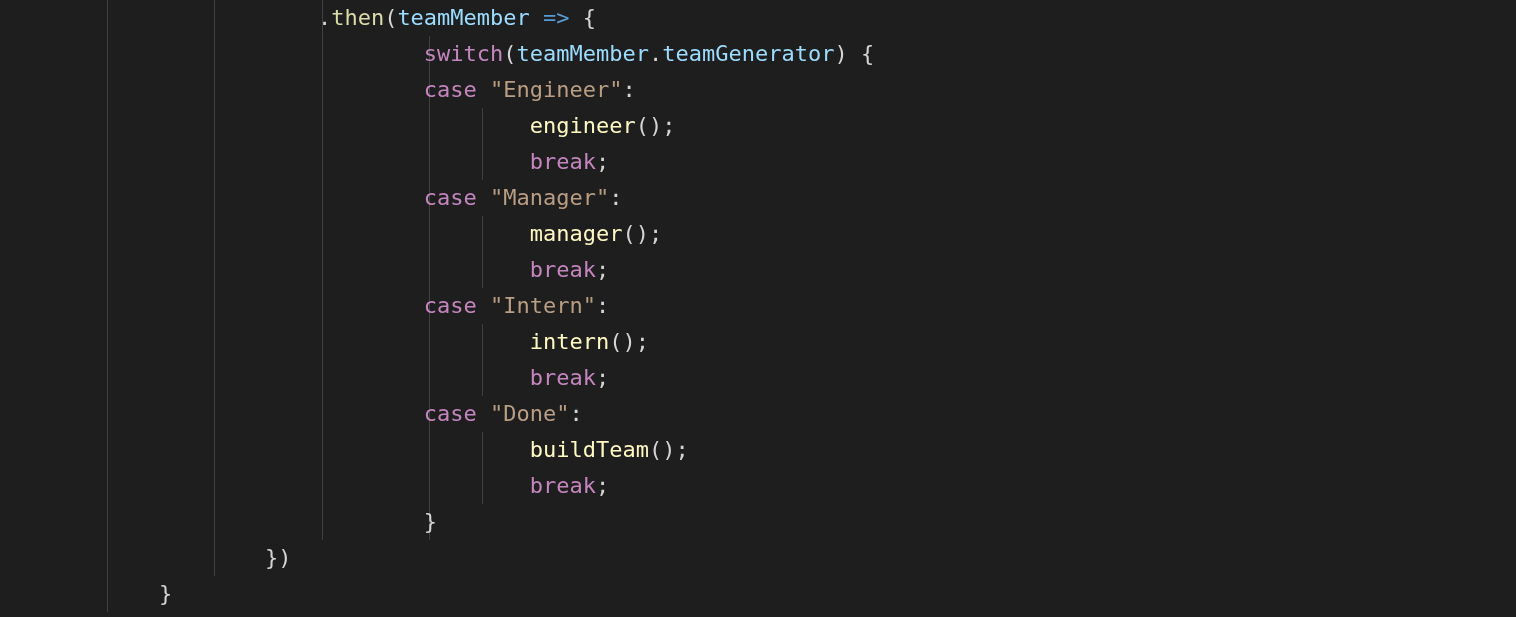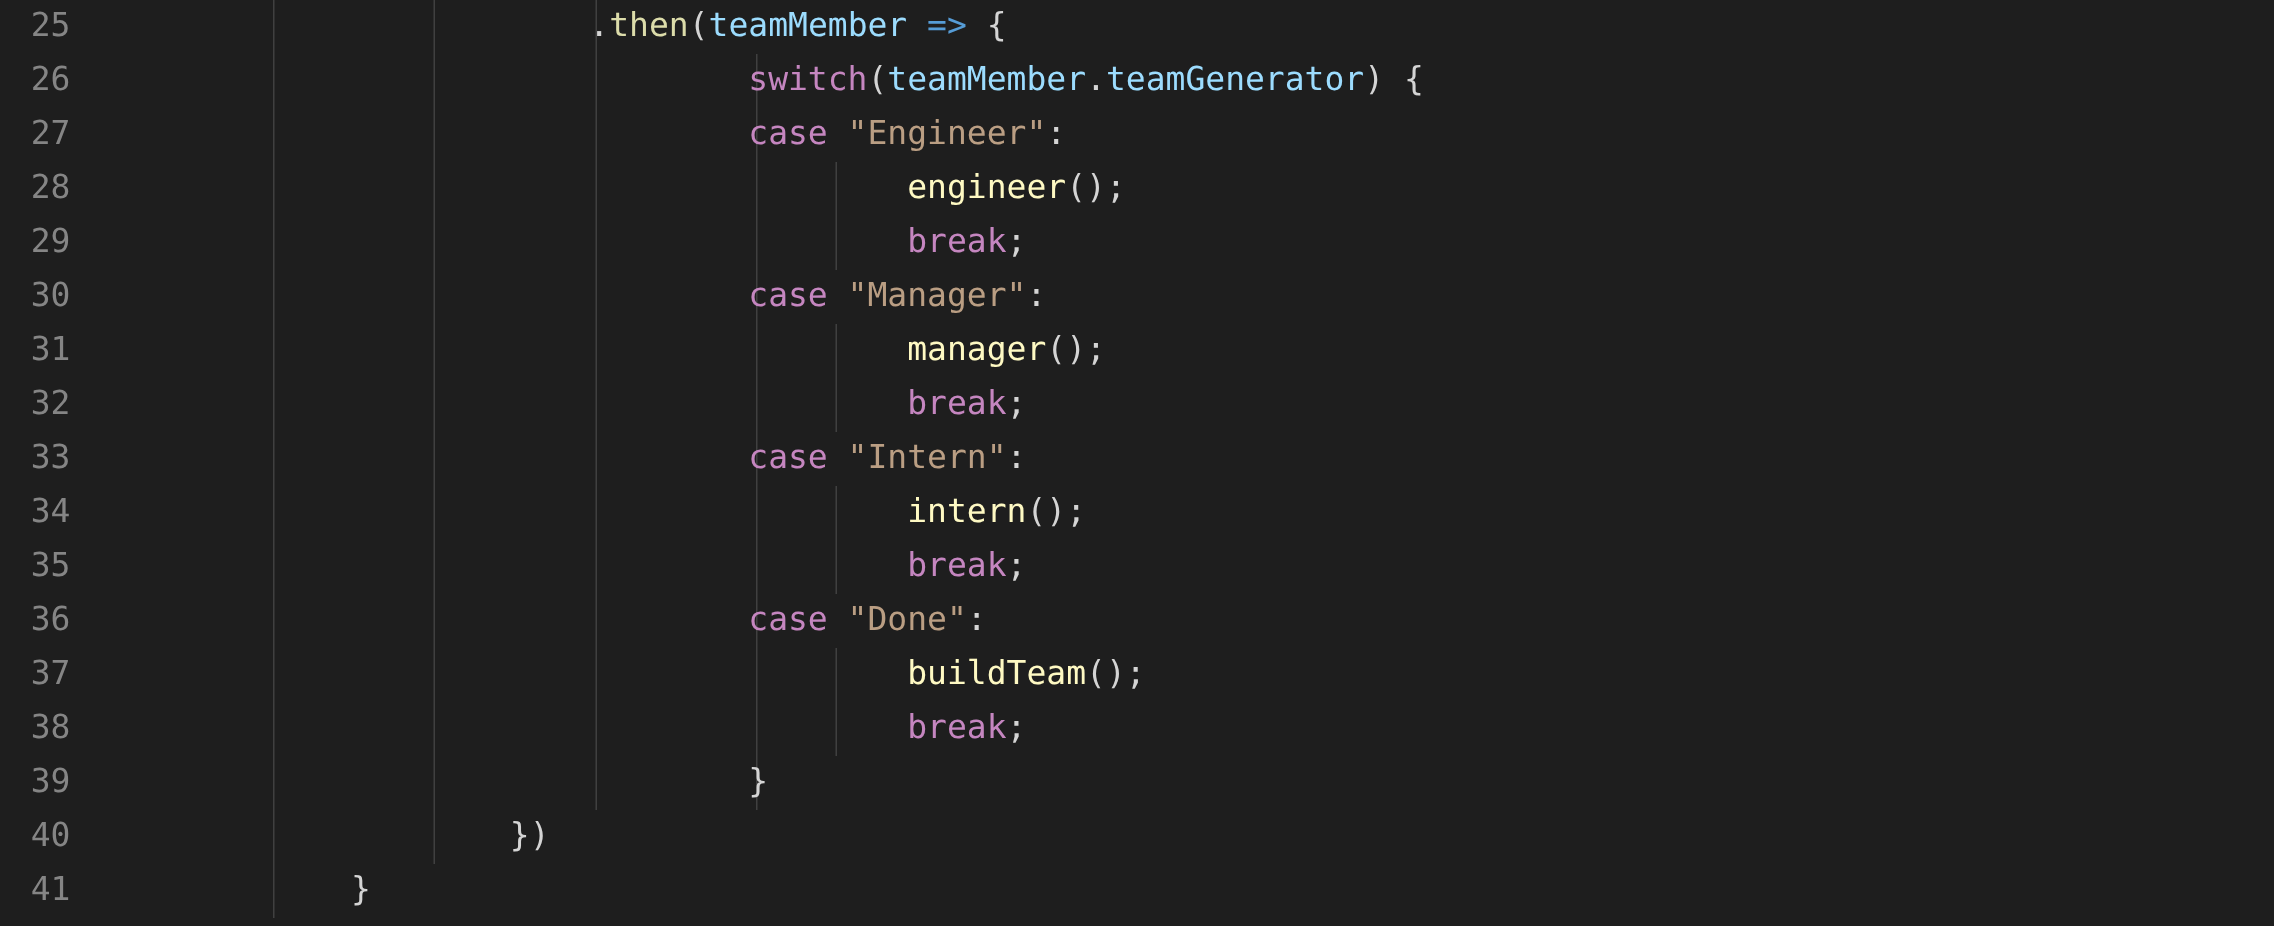--- a/index.html
+++ b/index.html
@@ -57,33 +57,14 @@
   .tk-string   { color: #ba9e83; }
   .tk-call     { color: #fef9c3; }
   .tk-punc     { color: #d4d4d4; }
   .tk-brace    { color: #d4d4d4; }
   .tk-dot      { color: #d4d4d4; }
 </style>
 </head>
 <body>
 
 <div class="editor">
-  <div class="gutter">
-      <div class="ln">25</div>
-      <div class="ln">26</div>
-      <div class="ln">27</div>
-      <div class="ln">28</div>
-      <div class="ln">29</div>
-      <div class="ln">30</div>
-      <div class="ln">31</div>
-      <div class="ln">32</div>
-      <div class="ln">33</div>
-      <div class="ln">34</div>
-      <div class="ln">35</div>
-      <div class="ln">36</div>
-      <div class="ln">37</div>
-      <div class="ln">38</div>
-      <div class="ln">39</div>
-      <div class="ln">40</div>
-      <div class="ln">41</div>
-    </div>
   <div class="code"><div class="code-line"><div class="guide" style="left: 107.2px;"></div><div class="guide" style="left: 214.4px;"></div><div class="guide" style="left: 321.6px;"></div><span class="content"><span>                        </span><span class="tk-dot">.</span><span class="tk-method">then</span><span class="tk-punc">(</span><span class="tk-param">teamMember</span><span class="tk-punc"> </span><span class="tk-arrow">=&gt;</span><span class="tk-punc"> </span><span class="tk-brace">{</span></span></div><div class="code-line"><div class="guide" style="left: 107.2px;"></div><div class="guide" style="left: 214.4px;"></div><div class="guide" style="left: 321.6px;"></div><div class="guide" style="left: 428.8px;"></div><span class="content"><span>                                </span><span class="tk-keyword">switch</span><span class="tk-punc">(</span><span class="tk-var">teamMember</span><span class="tk-dot">.</span><span class="tk-var">teamGenerator</span><span class="tk-punc">)</span><span class="tk-punc"> </span><span class="tk-brace">{</span></span></div><div class="code-line"><div class="guide" style="left: 107.2px;"></div><div class="guide" style="left: 214.4px;"></div><div class="guide" style="left: 321.6px;"></div><div class="guide" style="left: 428.8px;"></div><span class="content"><span>                                </span><span class="tk-keyword">case</span><span class="tk-punc"> </span><span class="tk-string">"Engineer"</span><span class="tk-punc">:</span></span></div><div class="code-line"><div class="guide" style="left: 107.2px;"></div><div class="guide" style="left: 214.4px;"></div><div class="guide" style="left: 321.6px;"></div><div class="guide" style="left: 428.8px;"></div><div class="guide" style="left: 482.4px;"></div><span class="content"><span>                                        </span><span class="tk-call">engineer</span><span class="tk-punc">();</span></span></div><div class="code-line"><div class="guide" style="left: 107.2px;"></div><div class="guide" style="left: 214.4px;"></div><div class="guide" style="left: 321.6px;"></div><div class="guide" style="left: 428.8px;"></div><div class="guide" style="left: 482.4px;"></div><span class="content"><span>                                        </span><span class="tk-keyword">break</span><span class="tk-punc">;</span></span></div><div class="code-line"><div class="guide" style="left: 107.2px;"></div><div class="guide" style="left: 214.4px;"></div><div class="guide" style="left: 321.6px;"></div><div class="guide" style="left: 428.8px;"></div><span class="content"><span>                                </span><span class="tk-keyword">case</span><span class="tk-punc"> </span><span class="tk-string">"Manager"</span><span class="tk-punc">:</span></span></div><div class="code-line"><div class="guide" style="left: 107.2px;"></div><div class="guide" style="left: 214.4px;"></div><div class="guide" style="left: 321.6px;"></div><div class="guide" style="left: 428.8px;"></div><div class="guide" style="left: 482.4px;"></div><span class="content"><span>                                        </span><span class="tk-call">manager</span><span class="tk-punc">();</span></span></div><div class="code-line"><div class="guide" style="left: 107.2px;"></div><div class="guide" style="left: 214.4px;"></div><div class="guide" style="left: 321.6px;"></div><div class="guide" style="left: 428.8px;"></div><div class="guide" style="left: 482.4px;"></div><span class="content"><span>                                        </span><span class="tk-keyword">break</span><span class="tk-punc">;</span></span></div><div class="code-line"><div class="guide" style="left: 107.2px;"></div><div class="guide" style="left: 214.4px;"></div><div class="guide" style="left: 321.6px;"></div><div class="guide" style="left: 428.8px;"></div><span class="content"><span>                                </span><span class="tk-keyword">case</span><span class="tk-punc"> </span><span class="tk-string">"Intern"</span><span class="tk-punc">:</span></span></div><div class="code-line"><div class="guide" style="left: 107.2px;"></div><div class="guide" style="left: 214.4px;"></div><div class="guide" style="left: 321.6px;"></div><div class="guide" style="left: 428.8px;"></div><div class="guide" style="left: 482.4px;"></div><span class="content"><span>                                        </span><span class="tk-call">intern</span><span class="tk-punc">();</span></span></div><div class="code-line"><div class="guide" style="left: 107.2px;"></div><div class="guide" style="left: 214.4px;"></div><div class="guide" style="left: 321.6px;"></div><div class="guide" style="left: 428.8px;"></div><div class="guide" style="left: 482.4px;"></div><span class="content"><span>                                        </span><span class="tk-keyword">break</span><span class="tk-punc">;</span></span></div><div class="code-line"><div class="guide" style="left: 107.2px;"></div><div class="guide" style="left: 214.4px;"></div><div class="guide" style="left: 321.6px;"></div><div class="guide" style="left: 428.8px;"></div><span class="content"><span>                                </span><span class="tk-keyword">case</span><span class="tk-punc"> </span><span class="tk-string">"Done"</span><span class="tk-punc">:</span></span></div><div class="code-line"><div class="guide" style="left: 107.2px;"></div><div class="guide" style="left: 214.4px;"></div><div class="guide" style="left: 321.6px;"></div><div class="guide" style="left: 428.8px;"></div><div class="guide" style="left: 482.4px;"></div><span class="content"><span>                                        </span><span class="tk-call">buildTeam</span><span class="tk-punc">();</span></span></div><div class="code-line"><div class="guide" style="left: 107.2px;"></div><div class="guide" style="left: 214.4px;"></div><div class="guide" style="left: 321.6px;"></div><div class="guide" style="left: 428.8px;"></div><div class="guide" style="left: 482.4px;"></div><span class="content"><span>                                        </span><span class="tk-keyword">break</span><span class="tk-punc">;</span></span></div><div class="code-line"><div class="guide" style="left: 107.2px;"></div><div class="guide" style="left: 214.4px;"></div><div class="guide" style="left: 321.6px;"></div><div class="guide" style="left: 428.8px;"></div><span class="content"><span>                                </span><span class="tk-brace">}</span></span></div><div class="code-line"><div class="guide" style="left: 107.2px;"></div><div class="guide" style="left: 214.4px;"></div><span class="content"><span>                    </span><span class="tk-brace">})</span></span></div><div class="code-line"><div class="guide" style="left: 107.2px;"></div><span class="content"><span>            </span><span class="tk-brace">}</span></span></div></div>
 </div>
 
 </body></html>

